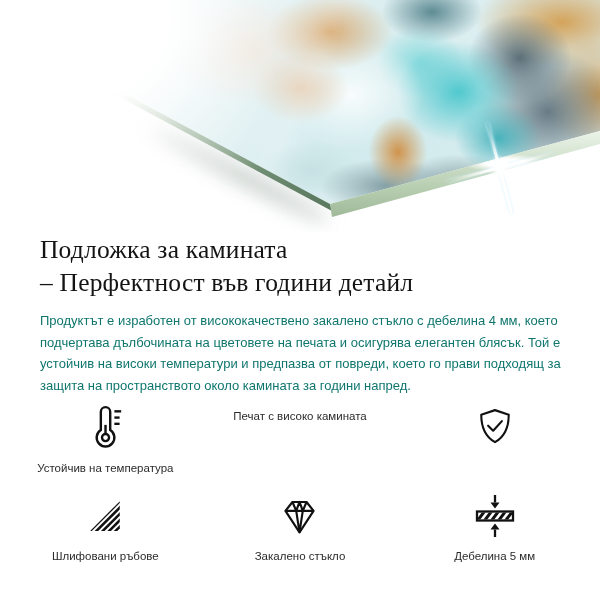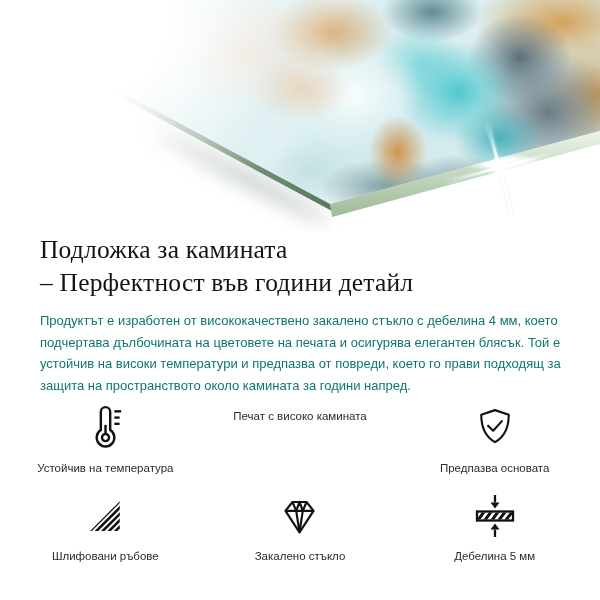--- a/index.html
+++ b/index.html
@@ -127,21 +127,20 @@
       <div class="feature-label">Печат с високо камината</div>
     </div>
 
     <div class="feature">
       <div class="icon-box">
         <svg width="44" height="44" viewBox="0 0 48 48">
           <path class="icon-stroke" stroke-linejoin="round" d="M24 4.5 L39 9.5 C39 23 34.5 33.5 24 39.5 C13.5 33.5 9 23 9 9.5 Z"></path>
           <path class="icon-stroke" stroke-linecap="round" stroke-linejoin="round" d="M16.5 21.5 L22 27 L31.5 16.5"></path>
         </svg>
       </div>
-      <div class="feature-label">Предпазва основата</div>
     </div>
 
     <div class="feature">
       <div class="icon-box">
         <svg width="34" height="34" viewBox="0 0 48 48">
           <clipPath id="triClip">
               <polygon points="3,45 45,3 45,45"></polygon>
             </clipPath>
           <g clip-path="url(#triClip)" stroke="#111" stroke-width="3.6">
             <line x1="0" y1="48" x2="48" y2="0"></line>

